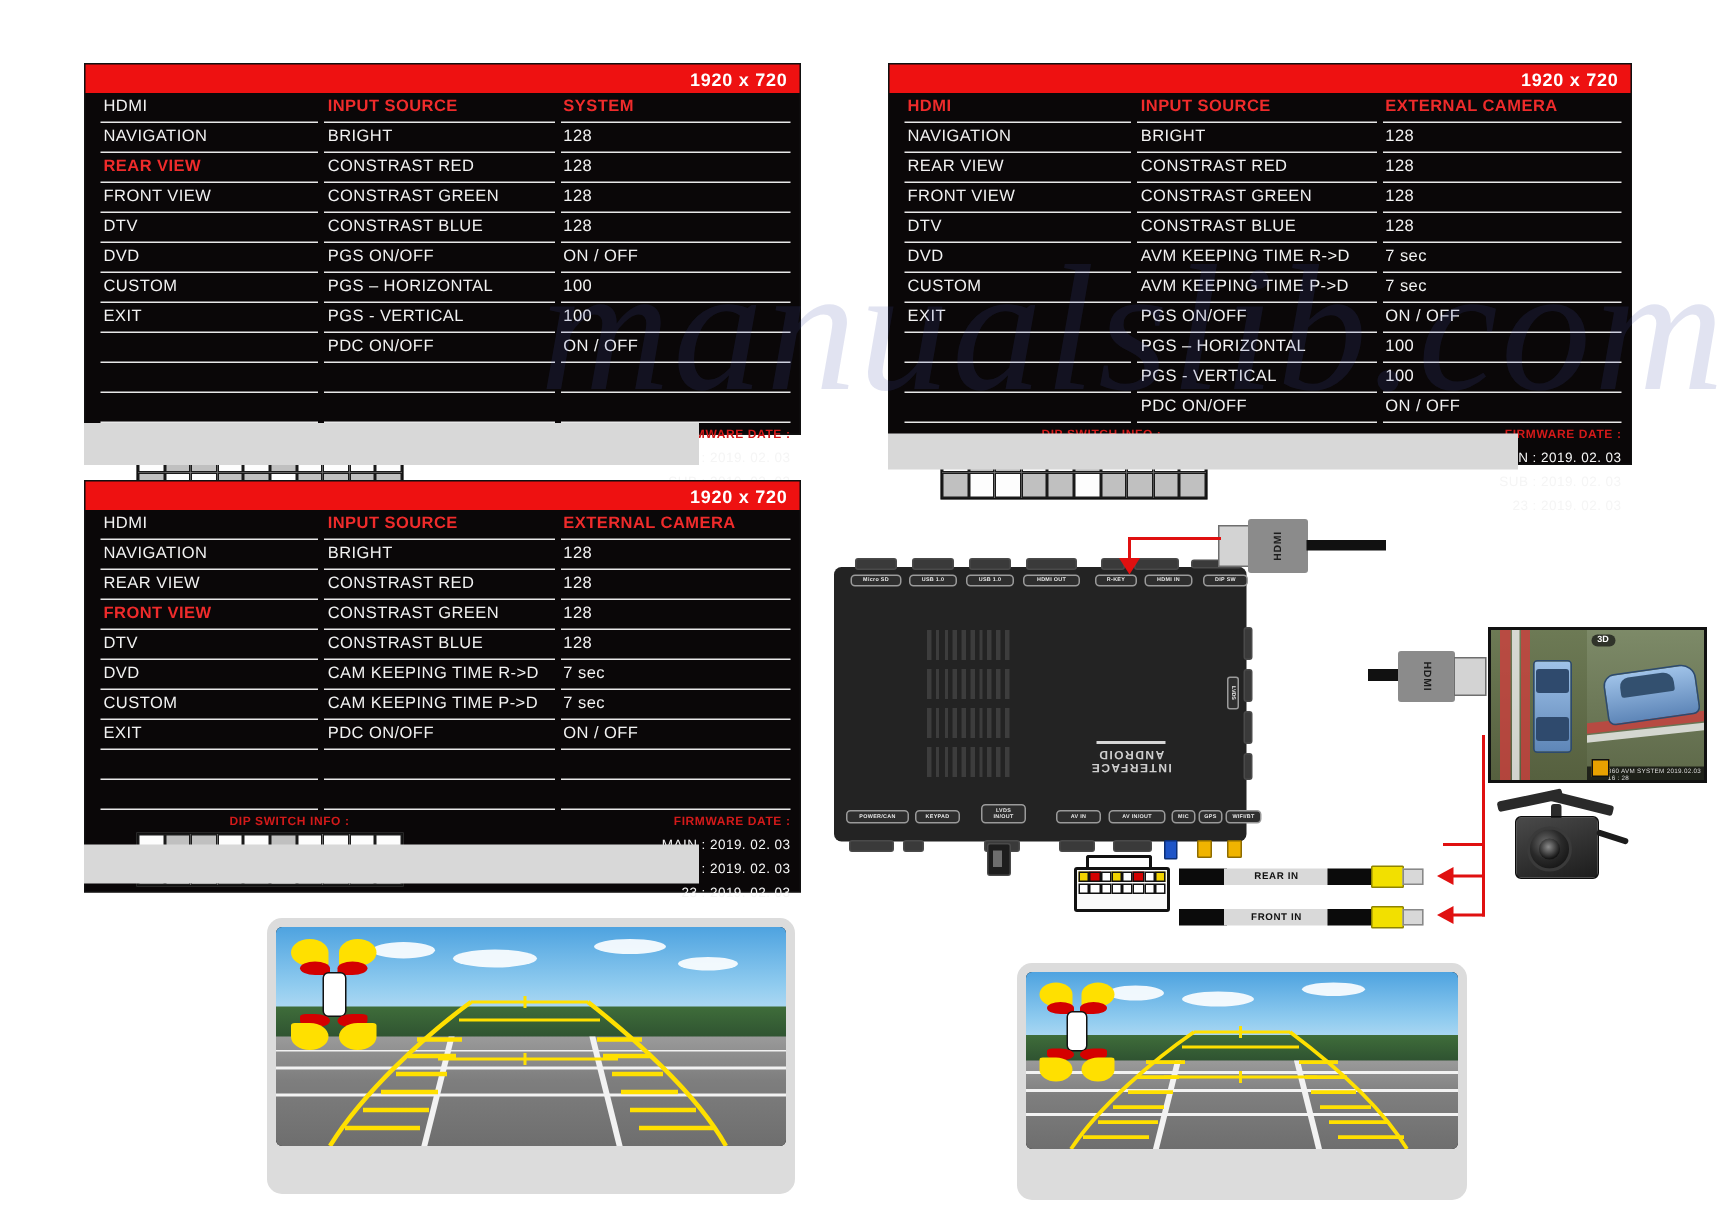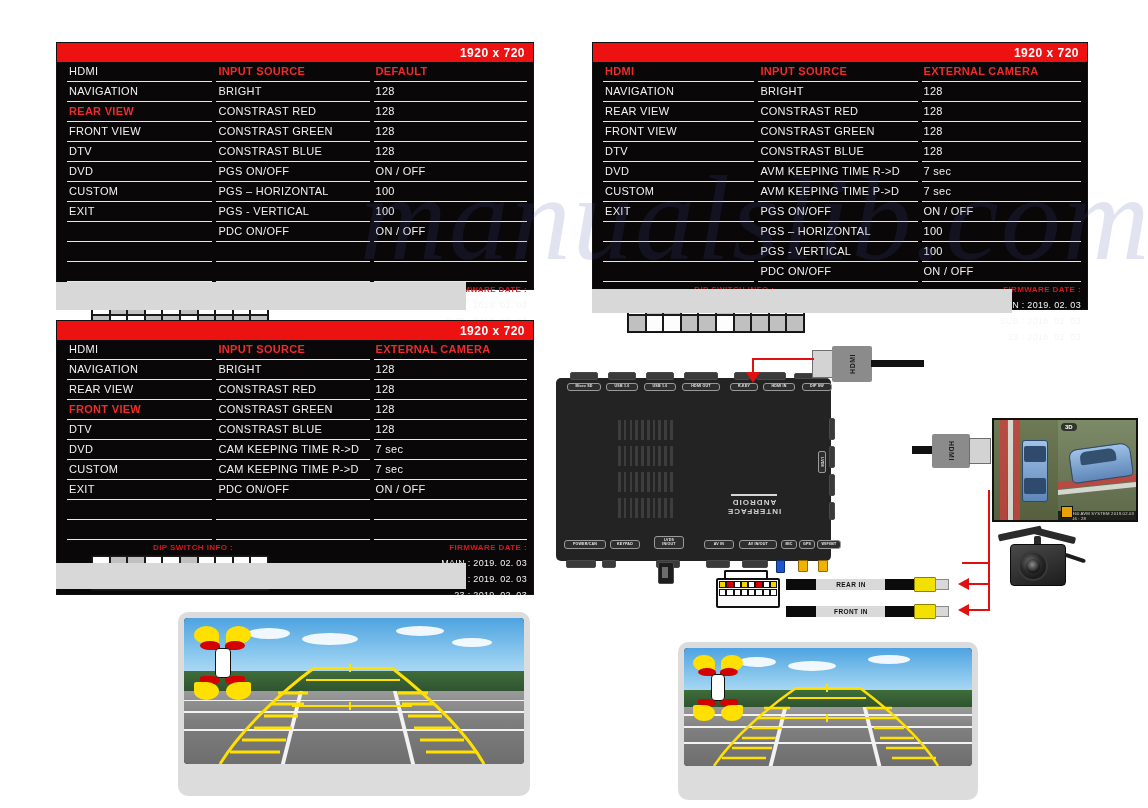--- a/index.html
+++ b/index.html
@@ -352,21 +352,21 @@
           <div class="osd-row">CONSTRAST GREEN</div>
           <div class="osd-row">CONSTRAST BLUE</div>
           <div class="osd-row">PGS ON/OFF</div>
           <div class="osd-row">PGS – HORIZONTAL</div>
           <div class="osd-row">PGS - VERTICAL</div>
           <div class="osd-row">PDC ON/OFF</div>
           <div class="osd-row blank">&nbsp;</div>
           <div class="osd-row blank">&nbsp;</div>
         </div>
       <div class="osd-col c3">
-          <div class="osd-row hdr">DEFAULT</div>
+          <div class="osd-row hdr">SYSTEM</div>
           <div class="osd-row">128</div>
           <div class="osd-row">128</div>
           <div class="osd-row">128</div>
           <div class="osd-row">128</div>
           <div class="osd-row">ON / OFF</div>
           <div class="osd-row">100</div>
           <div class="osd-row">100</div>
           <div class="osd-row">ON / OFF</div>
           <div class="osd-row blank">&nbsp;</div>
           <div class="osd-row blank">&nbsp;</div>

